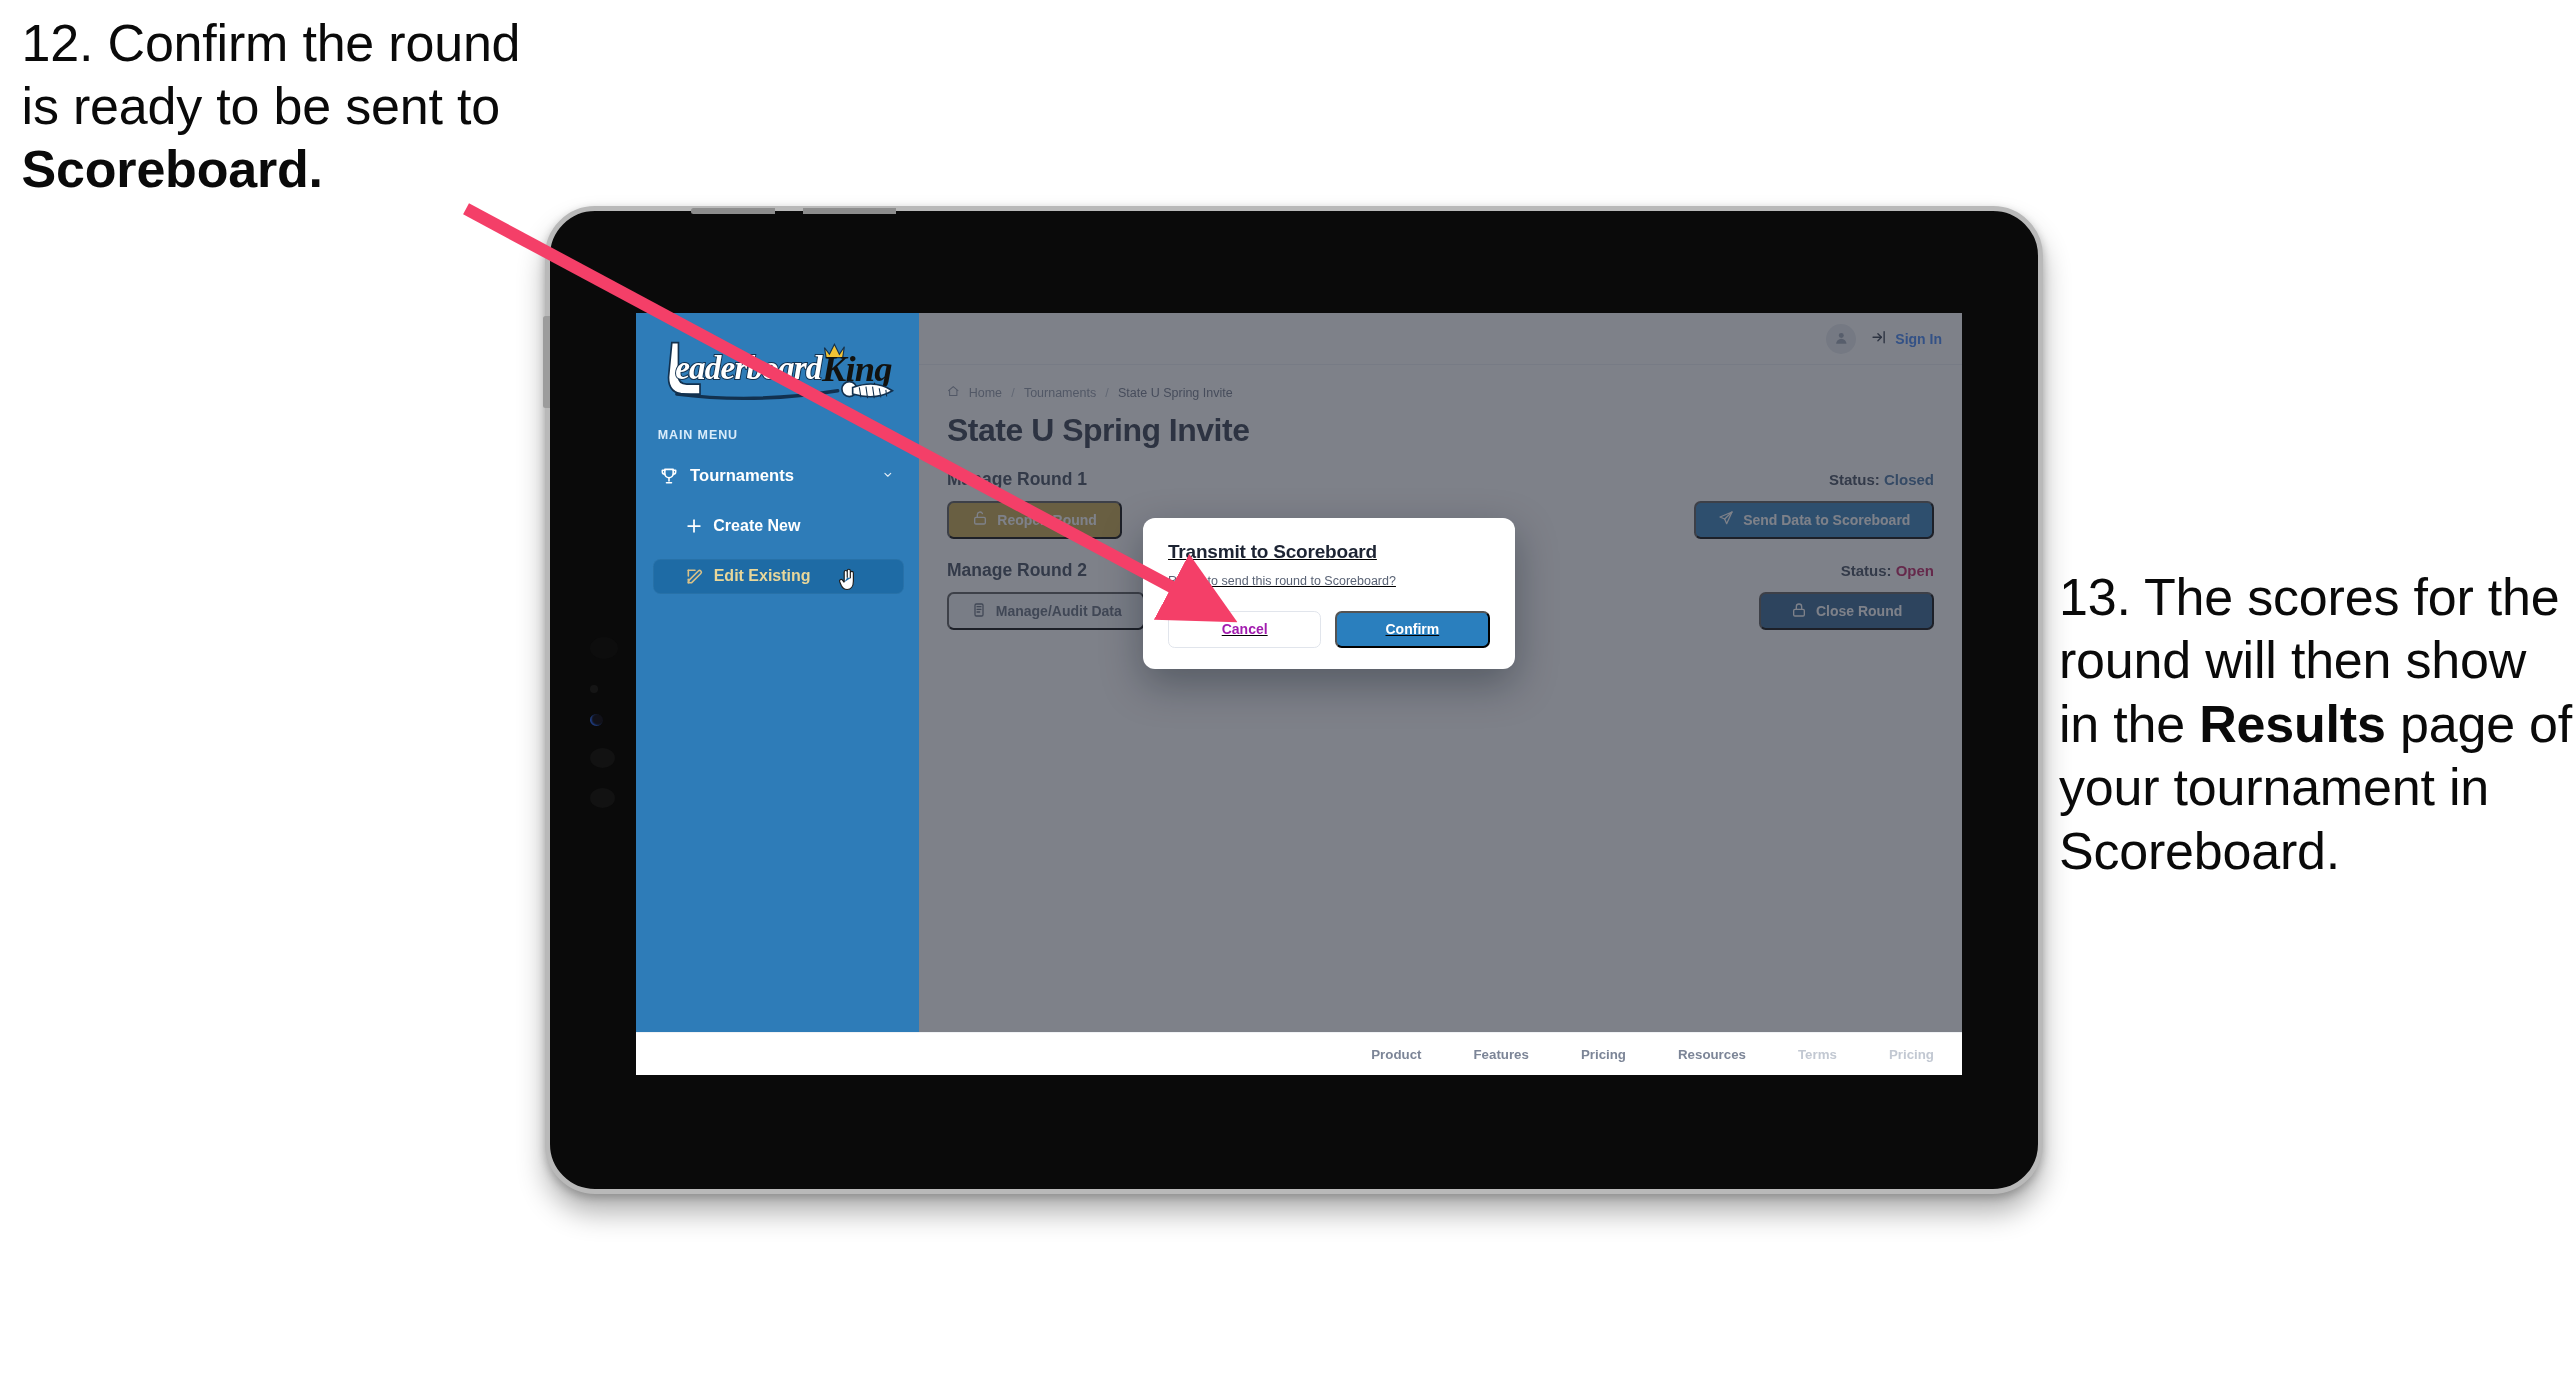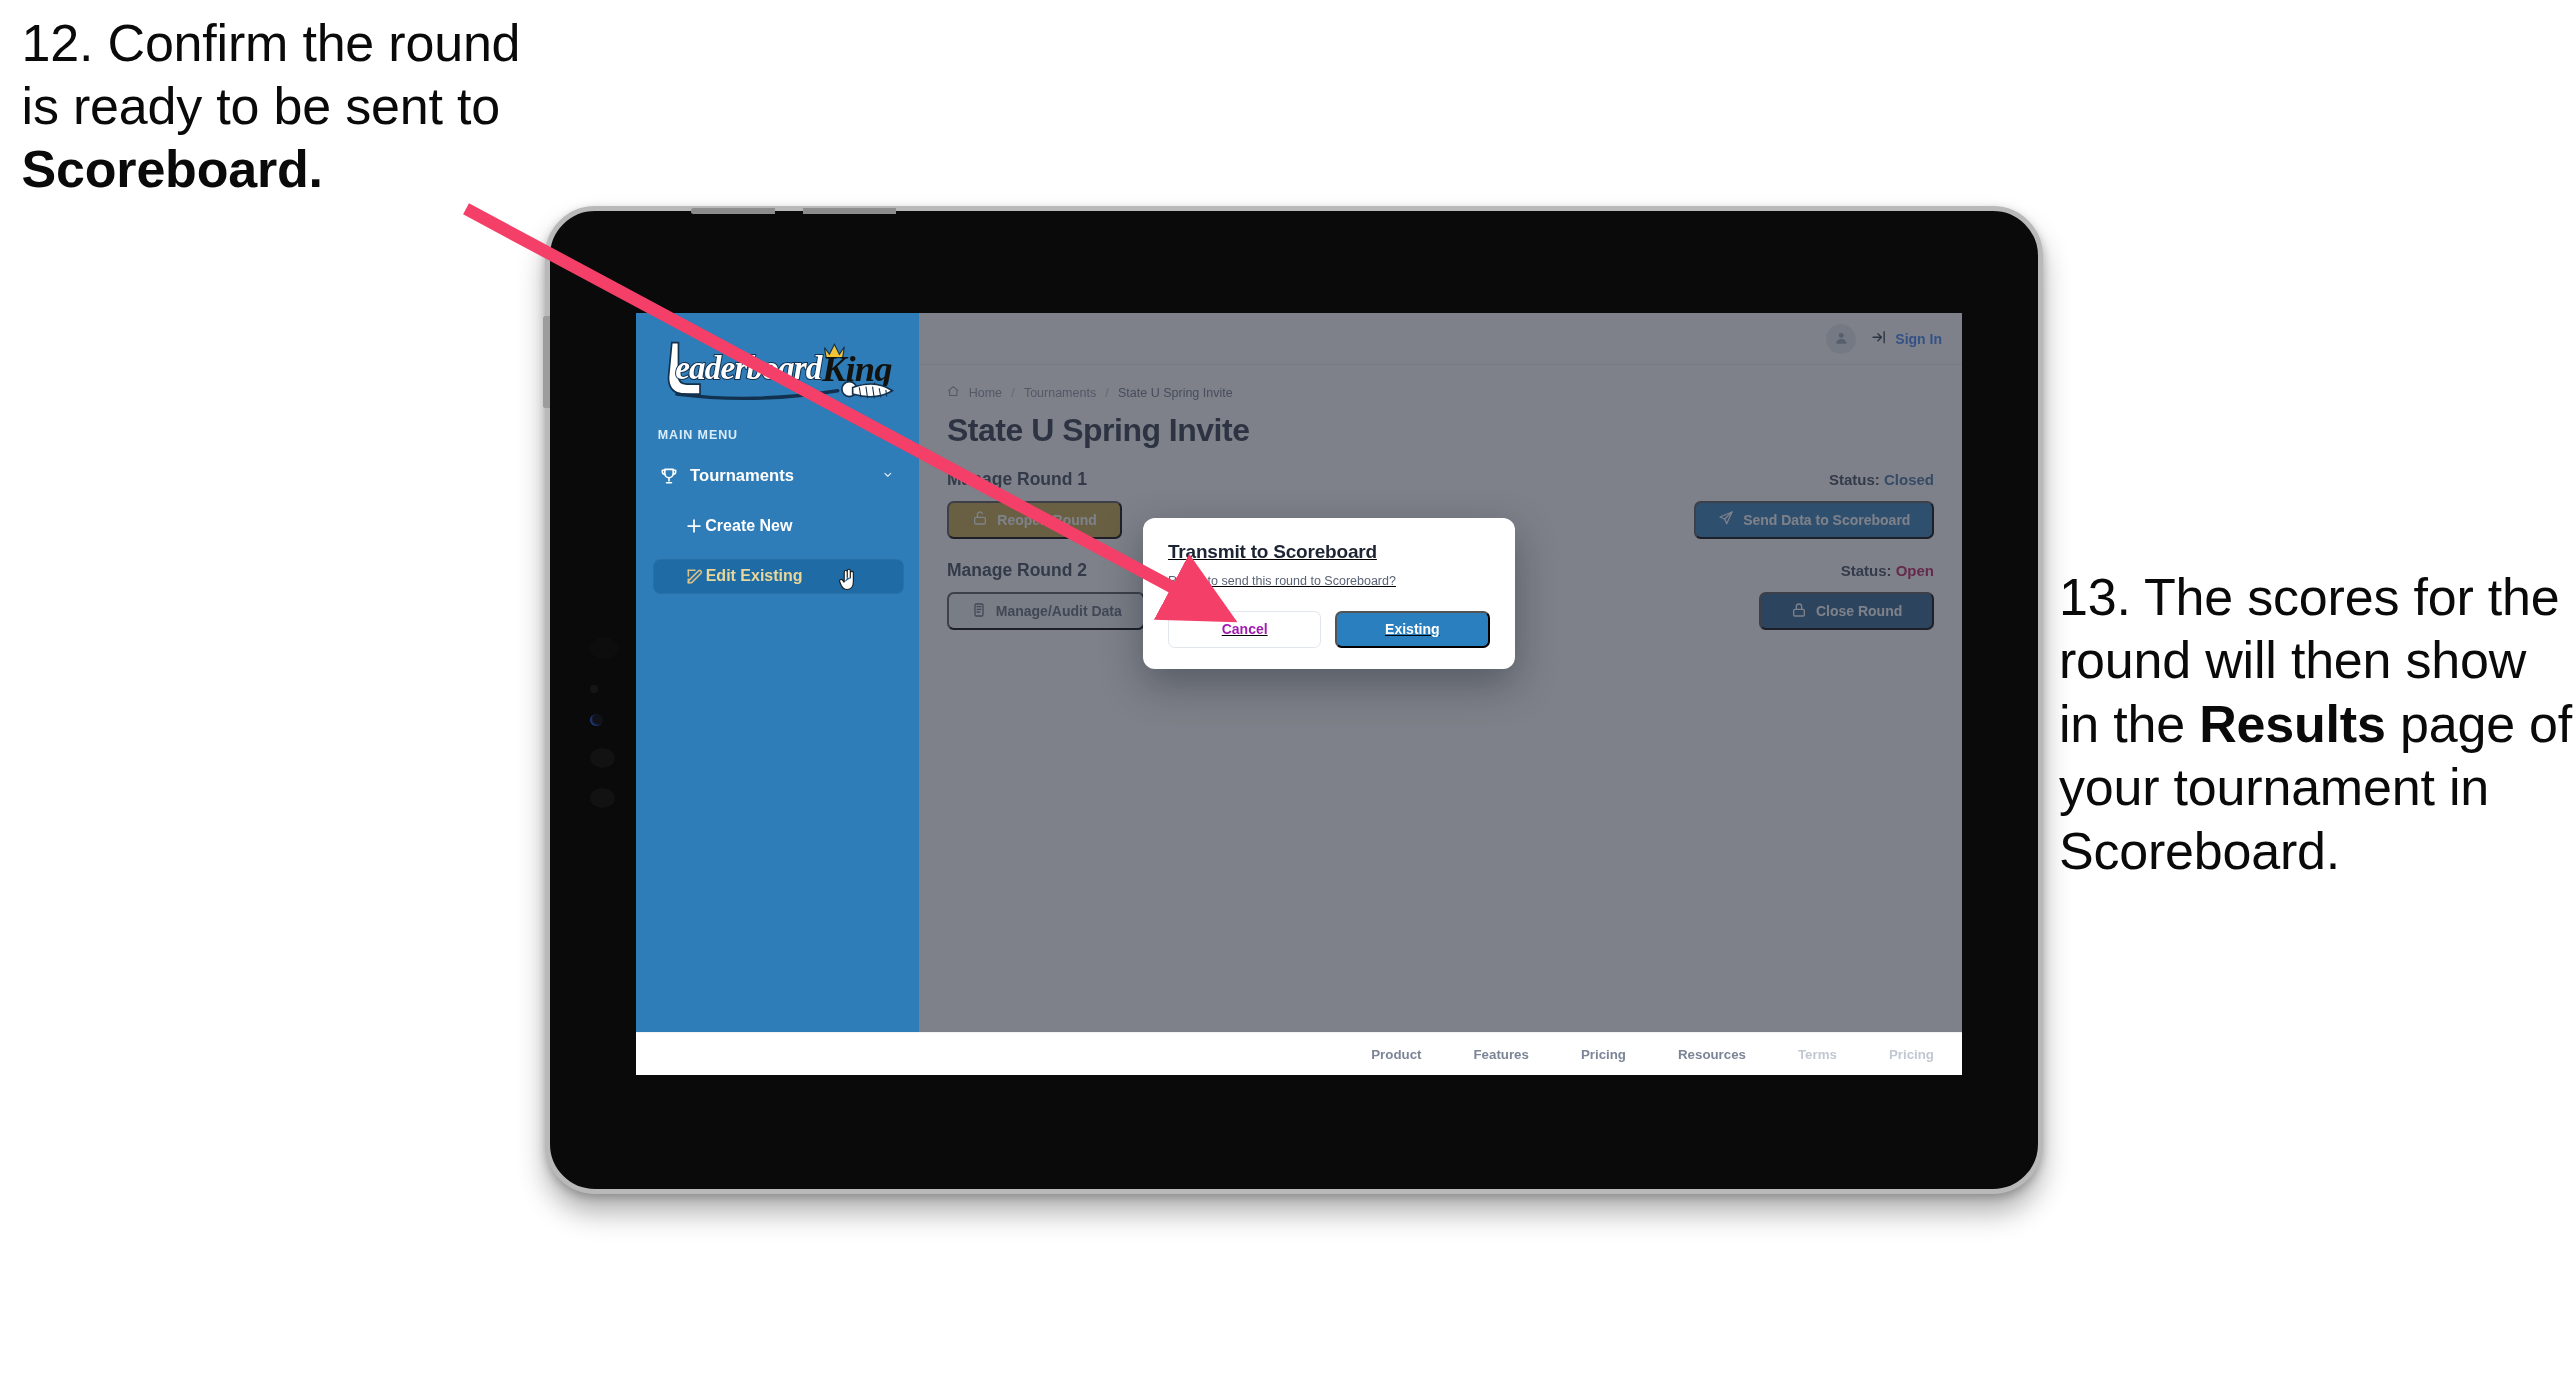--- a/index.html
+++ b/index.html
@@ -85,21 +85,21 @@
     padding: 8.3px 8.3px; border-radius: 7.5px;
     font-size: 16.6px; font-weight: 700; color: #ffffff;
     position: relative;
   }
   .nav-item .chev {
     position: absolute; right: 10px; top: 50%;
     transform: translateY(-50%);
     opacity: .85;
   }
   .nav-sub {
-    display: flex; align-items: center; gap: 1px;
+    display: flex; align-items: center; gap: 9px;
     margin: 15px 0 0 25px; padding: 7.5px 8.3px;
     font-size: 16px; font-weight: 700; color: #ffffff;
     border-radius: 7.5px;
   }
   .nav-sub.active {
     background: #1e6ba5;
     margin-left: 1.7px; padding-left: 32px;
     box-shadow: inset 0 0 0 0.8px rgba(255,255,255,0.06);
     color: #e8d79a;
   }
@@ -427,21 +427,21 @@
         </footer>
       </div>
 
       <div id="dim"></div>
 
       <div id="modal">
         <div id="modal-title">Transmit to Scoreboard</div>
         <div id="modal-body">Ready to send this round to Scoreboard?</div>
         <div id="modal-actions">
           <button class="mbtn" id="btn-cancel">Cancel</button>
-          <button class="mbtn" id="btn-confirm">Existing</button>
+          <button class="mbtn" id="btn-confirm">Confirm</button>
         </div>
       </div>
 
     </div>
   </div>
 
   <svg id="arrow" viewBox="0 0 3096 1666" width="2576" height="1386">
     <defs>
       <marker id="ahead" markerWidth="6" markerHeight="6" refX="2.2" refY="3" orient="auto" markerUnits="strokeWidth">
         <path d="M0,0 L6,3 L0,6 Z" fill="#F43F68"></path>

